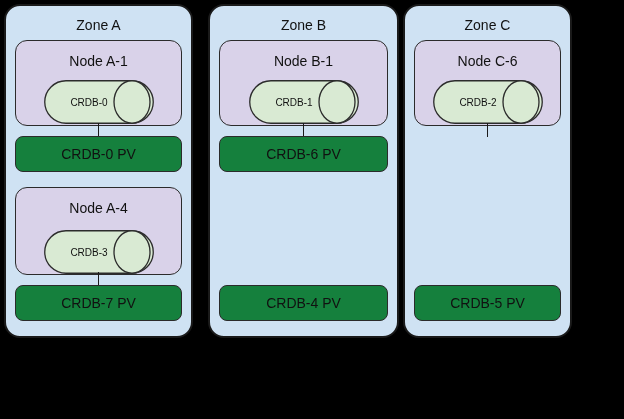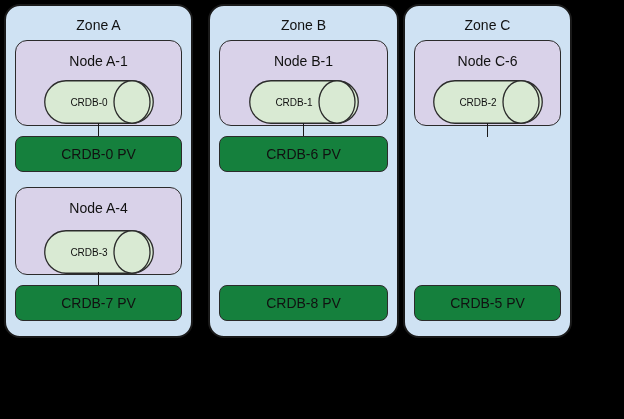--- a/index.html
+++ b/index.html
@@ -115,21 +115,21 @@
         <ellipse cx="88" cy="22" rx="18" ry="21.25" fill="#d9ead3" stroke="#2b2b2b" stroke-width="1.3"></ellipse>
         <text x="45" y="25.5" text-anchor="middle">CRDB-1</text>
       </svg>
     </div>
     <div class="connector connector1"></div>
     <div class="pv pv1">
       <span>CRDB-6 PV</span>
     </div>
 
     <div class="pv pv2">
-      <span>CRDB-8 PV</span>
+      <span>CRDB-4 PV</span>
     </div>
   </section>
 
   <section class="zone zone-c">
     <div class="zone-title">Zone C</div>
 
     <div class="node node1">
       <div class="node-title">Node C-6</div>
       <svg class="pod" width="110" height="44" viewBox="0 0 110 44">
         <rect x="0.75" y="0.75" width="108.5" height="42.5" rx="21.25" ry="21.25" fill="#d9ead3" stroke="#2b2b2b" stroke-width="1.3"></rect>

